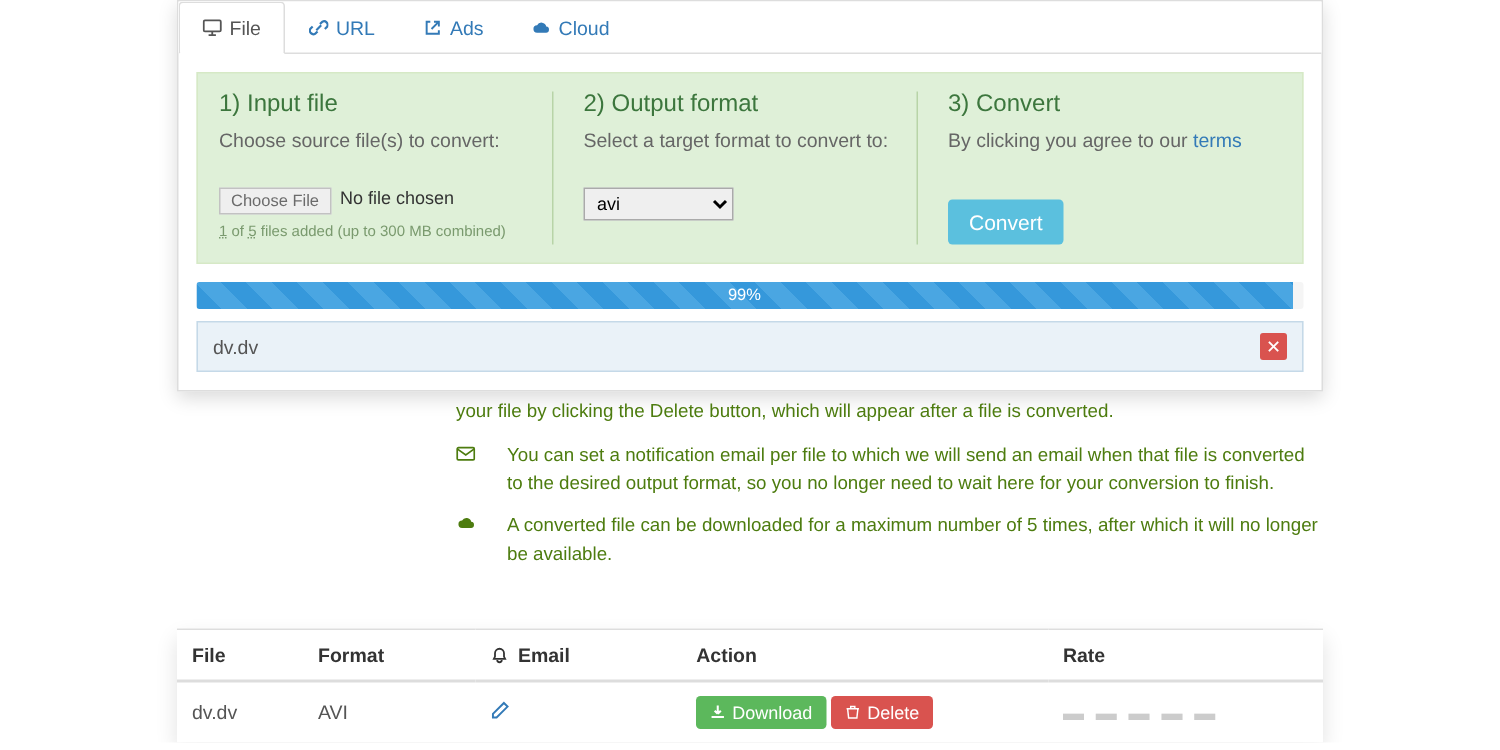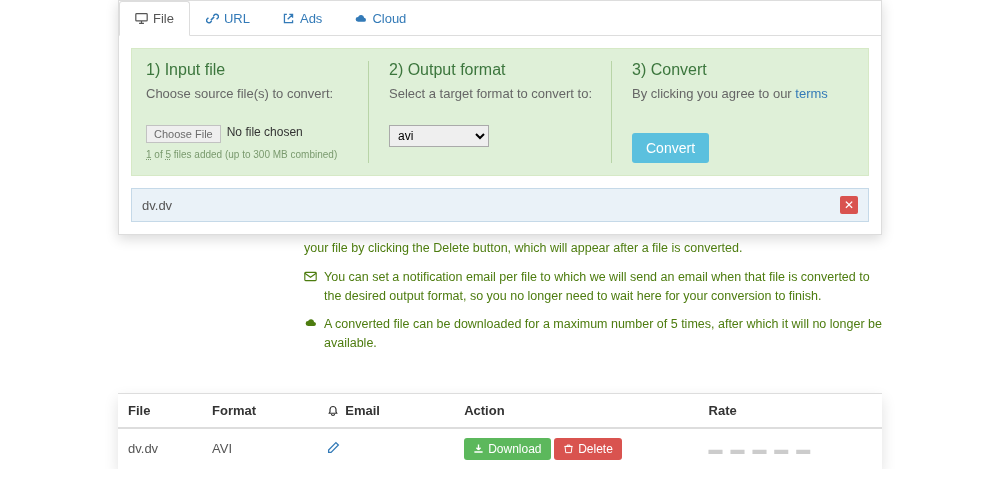--- a/index.html
+++ b/index.html
@@ -20,21 +20,21 @@
 .fileinfo .u{text-decoration:underline dotted}
 select{font-size:12px;padding:2px 4px;width:100px;border:1px solid #aaa;background:#efefef}
 .terms{font-size:11px;color:#888}
 .terms a{color:#337ab7;text-decoration:none}
 .convertbtn{margin-top:8px;background:#5bc0de;color:#fff;border:none;padding:7px 14px;font-size:14px;border-radius:3px;cursor:pointer}
 .progress{margin:12px 12px 8px;height:18px;background:#f5f5f5;border-radius:2px;overflow:hidden;position:relative}
 .progress-bar{height:100%;background:repeating-linear-gradient(45deg,#3598db,#3598db 12px,#4aa6e2 12px,#4aa6e2 24px);display:flex;align-items:center;justify-content:center;color:#fff;font-size:11px}
 .filebox{margin:0 12px 12px;padding:7px 10px;background:#eaf2f8;border:1px solid #c5d9e8;display:flex;justify-content:space-between;align-items:center;font-size:13px;color:#555}
 .closebtn{width:18px;height:18px;background:#d9534f;color:#fff;display:flex;align-items:center;justify-content:center;font-size:12px;cursor:pointer;border-radius:2px}
 .infolines{margin:4px 0 0 170px;color:#4d7c0f;font-size:12.5px;line-height:1.5}
-.infoline{display:flex;gap:7px;margin-bottom:10px;padding-left:16px}
+.infoline{display:flex;gap:21px;margin-bottom:10px;padding-left:16px}
 .infolines .ic{flex-shrink:0;margin-top:2px}
 .tablewrap{margin:40px 0 0 0;box-shadow:0 6px 14px rgba(0,0,0,0.12);background:#fff}
 table{width:100%;border-collapse:collapse}
 th{text-align:left;font-weight:bold;font-size:13px;padding:9px 10px;border-top:1px solid #ddd;border-bottom:2px solid #ddd;color:#333}
 td{padding:9px 10px;border-top:1px solid #ddd;font-size:13px;color:#555;vertical-align:middle}
 th .ic,td .ic{display:inline-flex;vertical-align:middle;margin-right:3px}
 .btn{display:inline-flex;align-items:center;gap:4px;padding:4px 9px;font-size:12px;color:#fff;border:none;border-radius:3px;cursor:pointer}
 .btn-dl{background:#5cb85c}
 .btn-del{background:#d9534f}
 .rate{color:#ccc;font-size:14px;letter-spacing:2px}
@@ -95,20 +95,25 @@
       <p>Select a target format to convert to:</p>
       <select><option>avi</option></select>
     </div>
     <div class="step">
       <h3>3) Convert</h3>
       <p class="terms"><span>By clicking you agree to our </span><a href="#">terms</a></p>
       <button class="convertbtn">Convert</button>
     </div>
   </div>
 
+  <div class="progress">
+    <div class="progress-bar" style="width:99%">
+        <span>99%</span>
+      </div>
+  </div>
 
   <div class="filebox">
     <span>dv.dv</span>
     <span class="closebtn">✕</span>
   </div>
 </div>
 
 <div class="infolines">
   <div style="padding-left:16px;margin-bottom:10px"><span>your file by clicking the Delete button, which will appear after a file is converted.</span></div>
   <div class="infoline">

